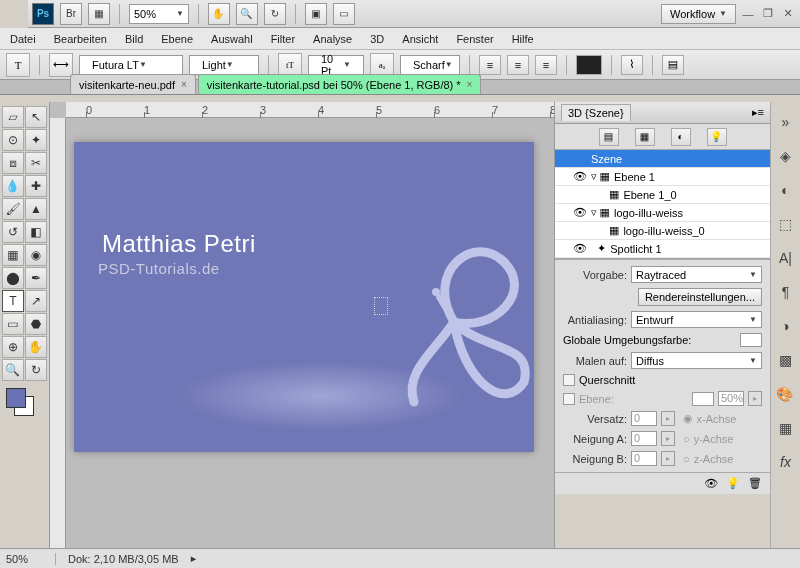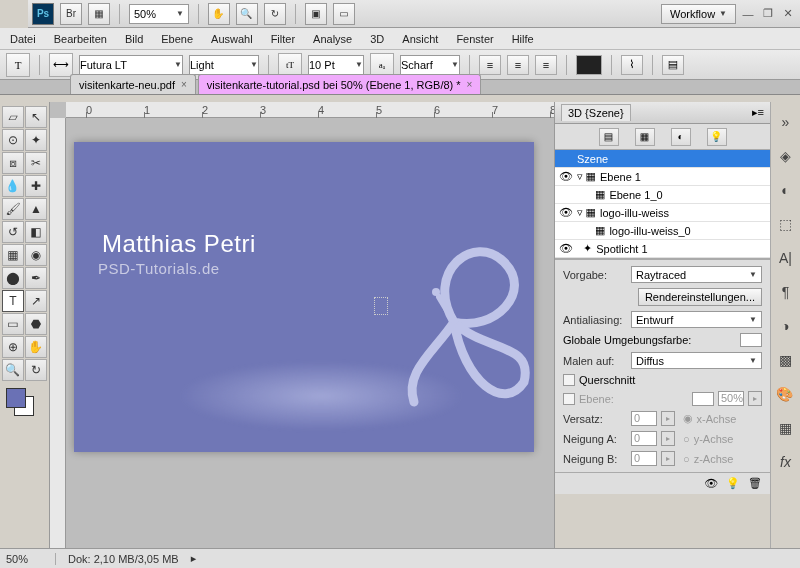--- a/index.html
+++ b/index.html
@@ -13,27 +13,27 @@
 .zoom-dd { width: 60px; height: 20px; background: #fff; border: 1px solid #999; display: flex; align-items: center; padding: 0 4px; justify-content: space-between; }
 .titlebar-right { margin-left: auto; display: flex; align-items: center; gap: 4px; }
 .workflow-dd { height: 20px; border: 1px solid #999; background: linear-gradient(#fafafa,#e1e1e1); padding: 0 8px; display: flex; align-items: center; gap: 4px; }
 .win-btn { width: 16px; height: 14px; display: flex; align-items: center; justify-content: center; color: #555; }
 
 .menubar { height: 22px; background: #e8e8e8; display: flex; align-items: center; padding: 0 10px; gap: 18px; border-bottom: 1px solid #bbb; }
 .menubar span { color: #222; }
 
 .optbar { height: 30px; background: linear-gradient(#ececec,#dadada); border-bottom: 1px solid #999; display: flex; align-items: center; padding: 0 6px; gap: 6px; }
 .opt-icon { width: 24px; height: 24px; border: 1px solid #aaa; display: flex; align-items: center; justify-content: center; background: linear-gradient(#fafafa,#e1e1e1); font-family: serif; }
-.opt-dd { height: 20px; background: #fff; border: 1px solid #999; display: flex; align-items: center; padding: 0 0; justify-content: space-between; }
+.opt-dd { height: 20px; background: #fff; border: 1px solid #999; display: flex; align-items: center; padding: 0 12px; }
 .opt-btn { width: 22px; height: 20px; border: 1px solid #aaa; background: linear-gradient(#fafafa,#ddd); display:flex;align-items:center;justify-content:center; }
 .caret { font-size: 8px; color: #444; }
 
 .tabbar { height: 15px; background: #bdbdbd; border-bottom: 1px solid #888; display: flex; align-items: flex-end; padding-left: 70px; gap: 2px; }
 .doc-tab { height: 20px; background: #d8d8d8; border: 1px solid #999; border-bottom: none; padding: 2px 8px; display: flex; align-items: center; gap: 6px; border-radius: 3px 3px 0 0; }
-.doc-tab.active { background: #f0abfc; }
+.doc-tab.active { background: #86efac; }
 .tab-x { font-size: 10px; color: #666; }
 
 .workarea { position: absolute; top: 102px; left: 0; right: 0; bottom: 20px; display: flex; }
 .toolbox { width: 50px; background: #d4d0c8; border-right: 1px solid #999; display: flex; flex-direction: column; padding: 4px 2px; gap: 1px; flex-wrap: wrap; }
 .tool-grid { display: grid; grid-template-columns: 22px 22px; gap: 1px; }
 .tool { width: 22px; height: 22px; background: linear-gradient(#f0f0f0,#d8d8d8); border: 1px solid #aaa; display: flex; align-items: center; justify-content: center; font-size: 12px; color: #333; }
 .tool.sel { background: #fff; border: 1px solid #555; }
 .color-sw { margin-top: 6px; width: 28px; height: 28px; position: relative; margin-left: 4px; }
 .sw-fg { width: 20px; height: 20px; background: #6a71b5; border: 1px solid #333; position: absolute; top: 0; left: 0; }
 .sw-bg { width: 20px; height: 20px; background: #fff; border: 1px solid #333; position: absolute; bottom: 0; right: 0; }
@@ -50,27 +50,27 @@
 .shadow-blob { position: absolute; bottom: -10px; left: 60px; width: 340px; height: 110px; background: radial-gradient(ellipse 60% 45% at 55% 40%, rgba(200,205,240,.55), rgba(80,80,130,0) 70%); filter: blur(2px); }
 .text-cursor { position: absolute; top: 155px; left: 300px; width: 14px; height: 18px; border: 1px dotted #ccc; }
 
 .panels { width: 246px; background: #d4d0c8; border-left: 1px solid #999; font-size: 10px; display:flex; }
 .panel-col { flex:1; display:flex; flex-direction:column; }
 .panel-tabs { height: 22px; background: linear-gradient(#e8e8e8,#d0d0d0); border-bottom: 1px solid #999; display: flex; align-items: center; padding: 0 6px; justify-content: space-between; }
 .panel-tabs .ptab { padding: 2px 6px; background: #e8e8e8; border: 1px solid #aaa; border-bottom: none; }
 .panel-iconrow { height: 26px; border-bottom: 1px solid #aaa; display:flex; align-items:center; justify-content:center; gap: 16px; background: #dedede; }
 .picon { width: 20px; height: 18px; background: linear-gradient(#f4f4f4,#ddd); border: 1px solid #aaa; display:flex;align-items:center;justify-content:center; font-size: 10px; }
 .scene-list { background: #fff; border-bottom: 1px solid #aaa; }
-.scene-row { display: flex; align-items: center; height: 18px; border-bottom: 1px solid #e2e2e2; padding: 0 4px; gap: 4px; }
+.scene-row { display: flex; align-items: center; height: 18px; border-bottom: 1px solid #e2e2e2; padding: 0 18px; gap: 4px; }
 .scene-row.sel { background: #2f7ee0; color: #fff; }
 .eye { width: 14px; text-align: center; }
 .scene-label { flex: 1; white-space: nowrap; }
 .props { padding: 6px 8px; background: #dedede; display: flex; flex-direction: column; gap: 5px; border-top: 1px solid #aaa; }
 .prop-row { display: flex; align-items: center; gap: 4px; }
-.prop-row label { min-width: 64px; color: #333; }
+.prop-row label { text-align: right; min-width: 64px; color: #333; }
 .prop-dd { flex: 1; height: 17px; background: #fff; border: 1px solid #999; display: flex; align-items: center; padding: 0 4px; justify-content: space-between; }
 .prop-btn { height: 18px; background: linear-gradient(#fafafa,#ddd); border: 1px solid #999; padding: 0 6px; display:flex;align-items:center; }
 .color-box { width: 22px; height: 14px; background: #fff; border: 1px solid #999; }
 .chk { width: 12px; height: 12px; border: 1px solid #999; background: #f4f4f4; }
 .disabled { color: #999; }
 .numfield { width: 26px; height: 15px; background: #fff; border: 1px solid #999; padding: 0 2px; }
 .stepper { width: 14px; height: 15px; background: #e0e0e0; border: 1px solid #999; display:flex;align-items:center;justify-content:center; font-size:8px; }
 
 .sidebar-r { width: 30px; background: #d4d0c8; border-left: 1px solid #aaa; display:flex; flex-direction:column; align-items:center; gap: 14px; padding-top: 10px; }
 .side-ic { width: 20px; height: 20px; display:flex;align-items:center;justify-content:center; font-size: 14px; color: #444; }

